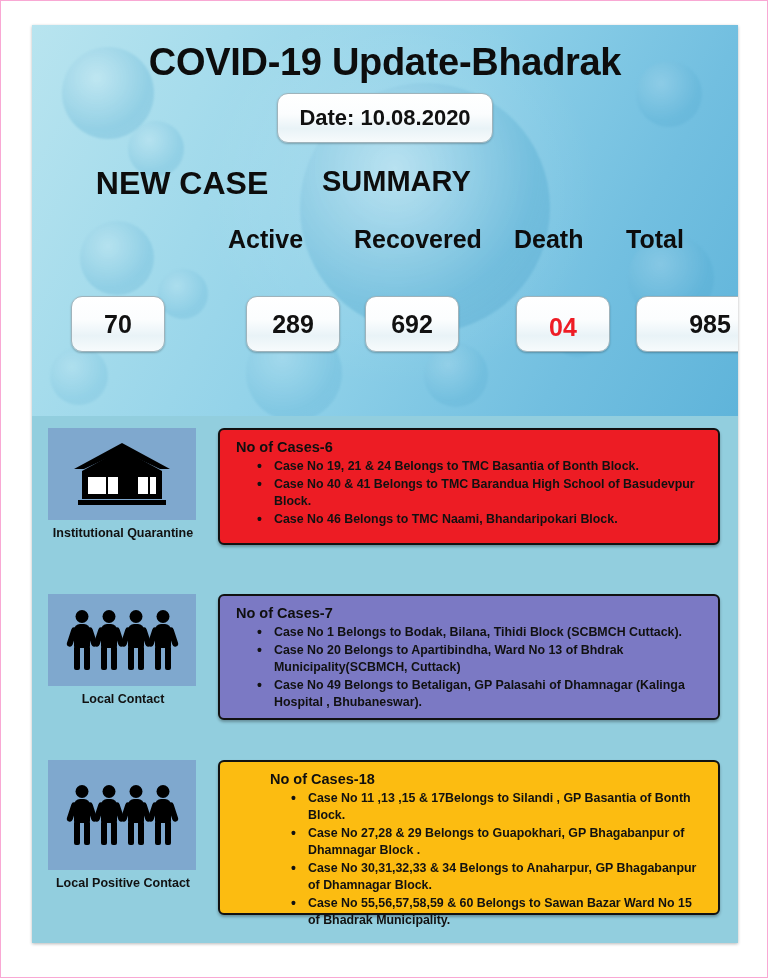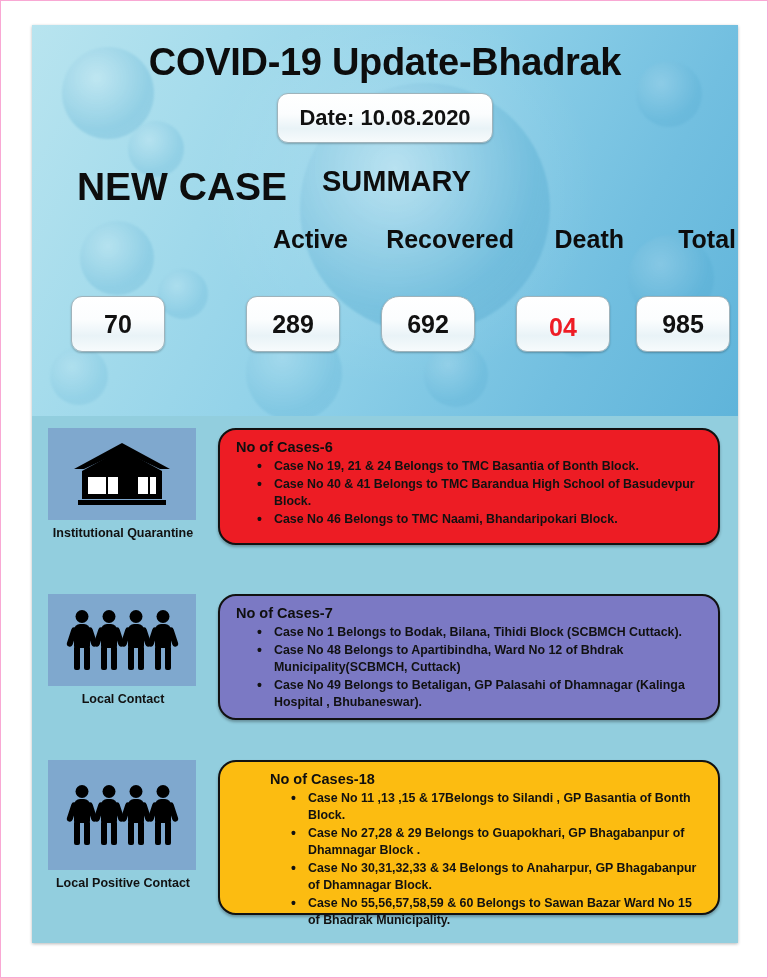--- a/index.html
+++ b/index.html
@@ -114,59 +114,59 @@
     width: 214px;
     height: 48px;
     font-size: 22px;
   }
   .lbl-newcase {
     position: absolute;
     left: 20px;
     top: 140px;
     width: 260px;
     text-align: center;
-    font-size: 39px;
+    font-size: 32px;
     font-weight: bold;
     color: #0d0d0d;
   }
   .lbl-summary {
     position: absolute;
     left: 290px;
     top: 140px;
     width: 400px;
     text-align: left;
     font-size: 29px;
     font-weight: bold;
     color: #0d0d0d;
   }
   .colhead {
     position: absolute;
     top: 200px;
     font-size: 25px;
     font-weight: bold;
     color: #0d0d0d;
-    text-align: right;
+    text-align: left;
   }
   .ch-active    { left: 196px; width: 120px; }
   .ch-recovered { left: 322px; width: 160px; }
   .ch-death     { left: 482px; width: 110px; }
   .ch-total     { left: 594px; width: 110px; }
 
   .statbox {
     position: absolute;
     top: 271px;
     width: 92px;
     height: 54px;
     font-size: 25px;
   }
   .sb-new       { left: 39px; }
   .sb-active    { left: 214px; }
-  .sb-recovered { left: 349px; border-radius: 18px; }
+  .sb-recovered { left: 333px; }
   .sb-death     { left: 484px; }
-  .sb-total     { left: 604px; }
+  .sb-total     { left: 604px; padding-left: 27px; }
   .death-value { color: #ee1c25; margin-top: 7px; }
 
   
   .body-area {
     position: relative;
     width: 100%;
     height: 527px;
     background: #92cede;
     padding: 0;
   }
@@ -199,21 +199,21 @@
     font-size: 12.5px;
     font-weight: bold;
     color: #111111;
   }
 
   .card {
     position: absolute;
     left: 186px;
     right: 18px;
     border: 2.5px solid #111111;
-    border-radius: 18px;
+    border-radius: 6px;
     padding: 9px 14px 10px 14px;
     box-sizing: border-box;
     box-shadow: 0 2px 3px rgba(0,0,0,0.30);
   }
   .card-red    { background: #ed1c24; height: 117px; }
   .card-purple { background: #7b79c4; height: 126px; }
   .card-yellow { background: #fcbc11; height: 155px; padding-left: 48px; }
 
   .card-title {
     font-size: 14.5px;
@@ -388,21 +388,21 @@
                   <span class="leg-r"></span>
                 </div>
             </div>
           </div>
           <div class="iconlabel">Local Contact</div>
         </div>
         <div class="card card-purple">
           <div class="card-title">No of Cases-7</div>
           <ul>
             <li>Case No 1 Belongs to Bodak, Bilana, Tihidi Block (SCBMCH Cuttack).</li>
-            <li>Case No 48 Belongs to Apartibindha, Ward No 12 of Bhdrak Municipality(SCBMCH, Cuttack)</li>
+            <li>Case No 20 Belongs to Apartibindha, Ward No 13 of Bhdrak Municipality(SCBMCH, Cuttack)</li>
             <li>Case No 49 Belongs to Betaligan, GP Palasahi of Dhamnagar (Kalinga Hospital , Bhubaneswar).</li>
           </ul>
         </div>
       </div>
 
       <div class="row row-3 r3">
         <div class="iconcell">
           <div class="icontile">
             <div class="people">
               <div class="person">

